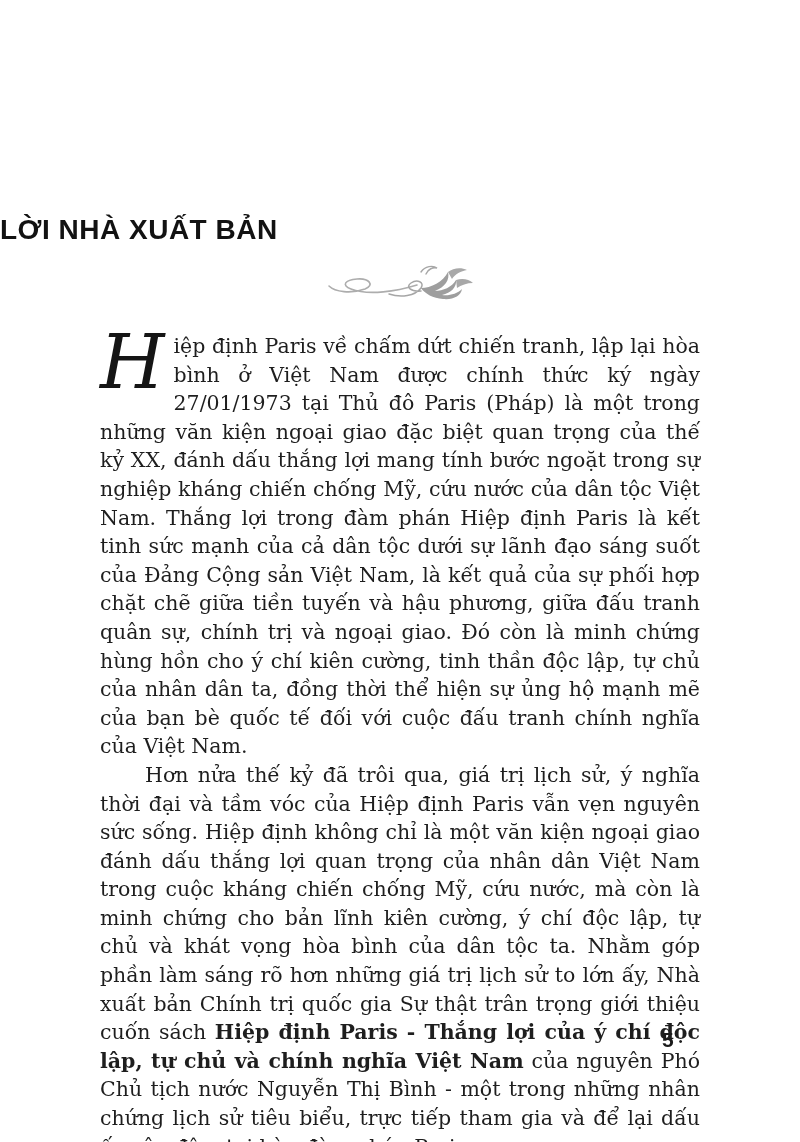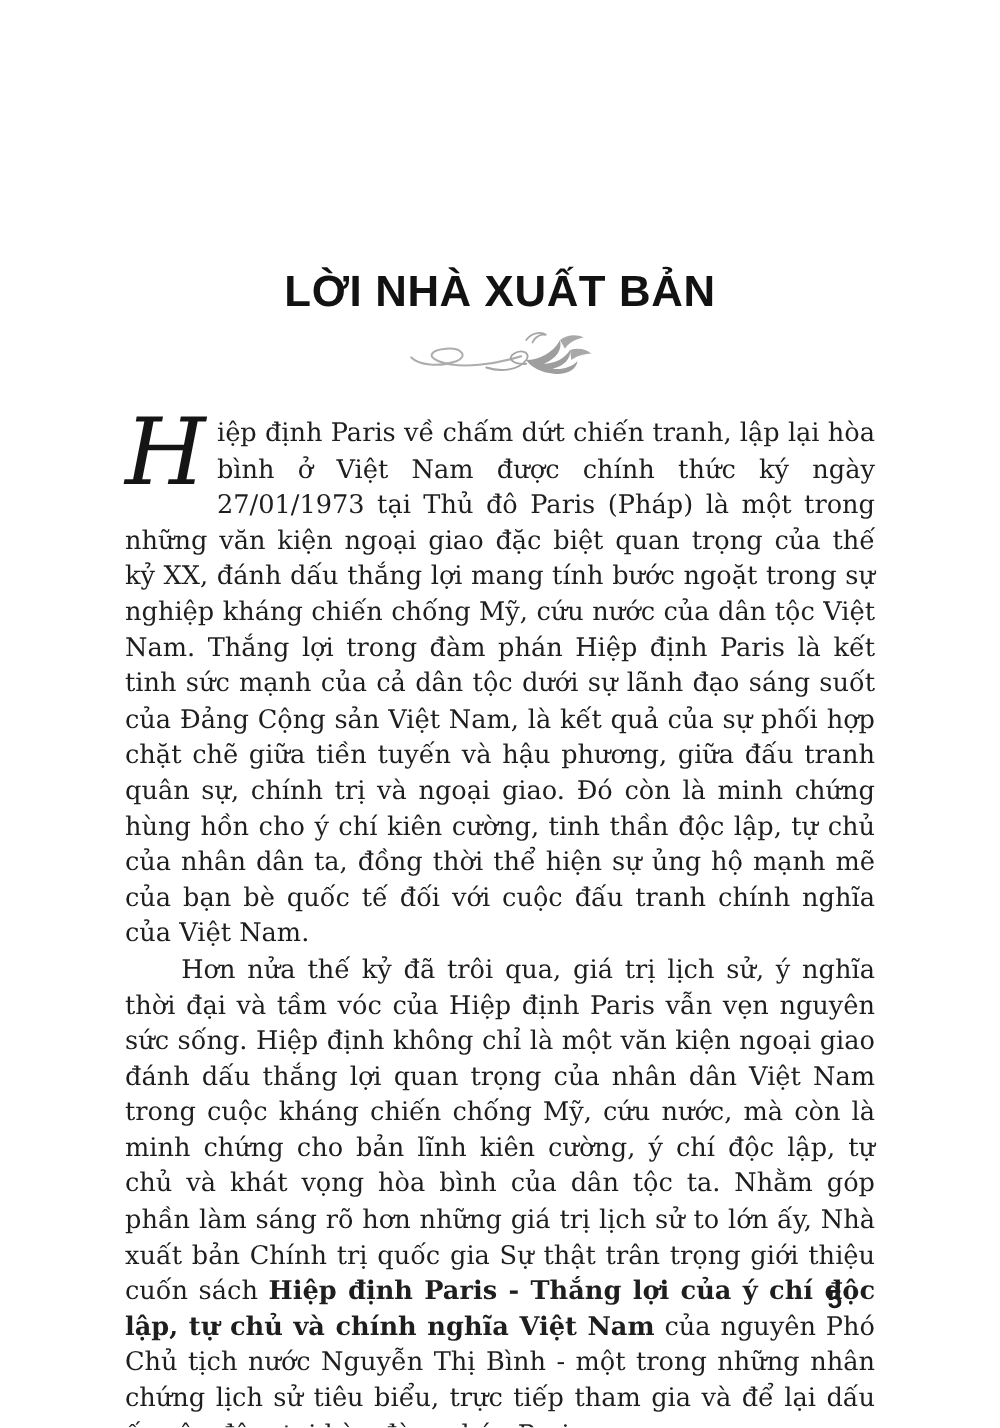--- a/index.html
+++ b/index.html
@@ -13,24 +13,23 @@
     height: 1142px;
     background: #ffffff;
     overflow: hidden;
   }
   .chapter-title {
     position: absolute;
     top: 214px;
     left: 0;
     width: 100%;
     margin: 0;
-    text-align: center;
     font-family: "Liberation Sans", sans-serif;
     font-weight: 700;
-    font-size: 35px;
+    font-size: 28px;
     letter-spacing: 0.5px;
     color: #121212;
   }
   .ornament {
     position: absolute;
     top: 258px;
     left: 0;
     width: 100%;
     text-align: center;
     line-height: 0;

